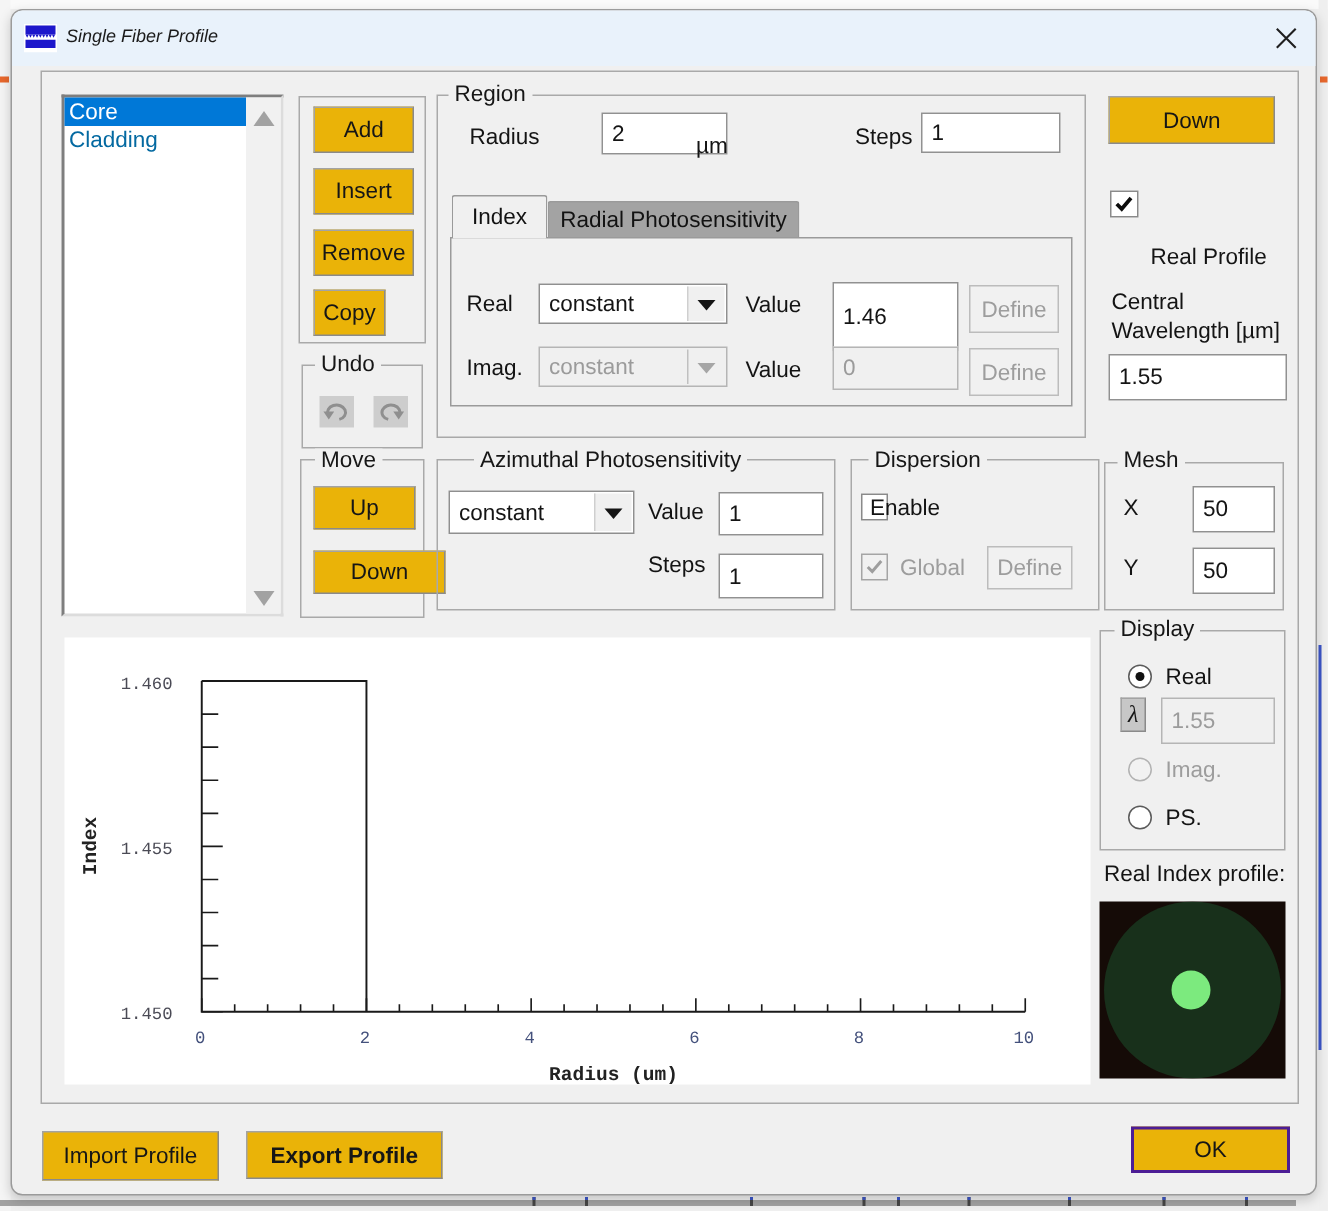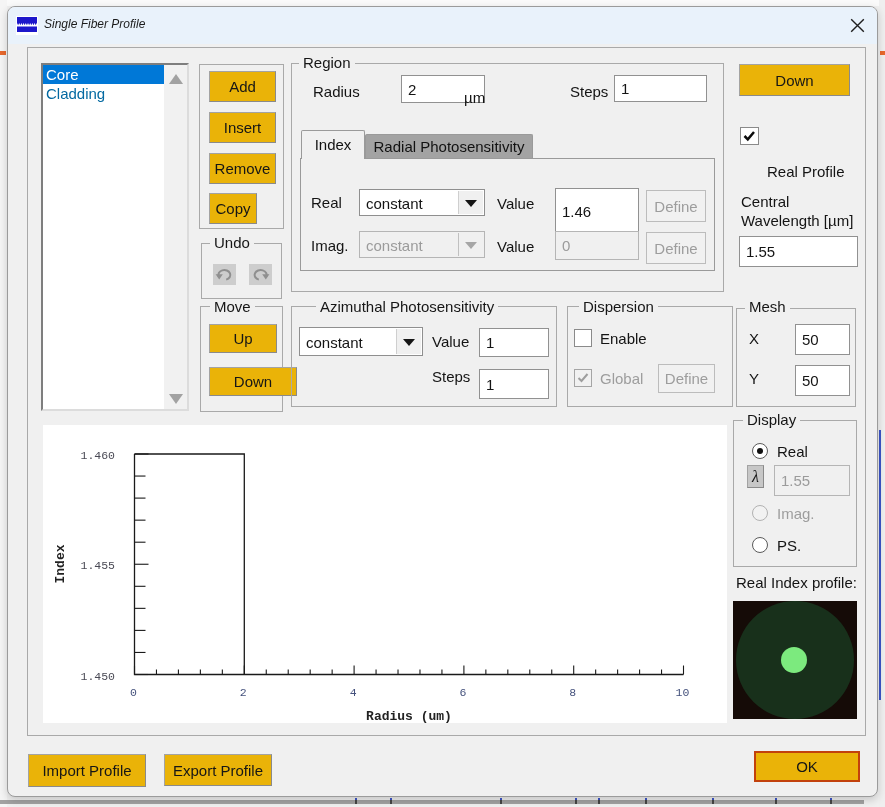--- a/index.html
+++ b/index.html
@@ -165,21 +165,21 @@
     <span class="dd"></span>
   </div>
 <div class="lbl" style="left:432px;top:334px;">Value</div>
 <div class="tb" style="left:479px;top:328px;width:70px;height:29px;">1</div>
 <div class="lbl" style="left:432px;top:369px;">Steps</div>
 <div class="tb" style="left:479px;top:369px;width:70px;height:30px;">1</div>
 
 <div class="frame" style="left:567px;top:306px;width:166px;height:101px;"></div>
 <div class="grouplabel" style="left:579px;top:299px;">Dispersion</div>
 <div class="cb" style="left:574px;top:329px;"></div>
-<div class="lbl" style="left:600px;top:331px;">Enable</div>
+<div class="lbl" style="left:580px;top:331px;">Enable</div>
 <div class="cb dis" style="left:574px;top:369px;"></div>
 <svg class="abs" style="left:576px;top:371px;" width="14" height="14" viewBox="0 0 14 14">
   <path d="M2.5 7 L5.5 10 L11.5 3" stroke="#9e9e9e" stroke-width="2" fill="none"></path>
 </svg>
 <div class="lbl dis" style="left:600px;top:371px;">Global</div>
 <div class="btn dis" style="left:658px;top:364px;width:57px;height:29px;">Define</div>
 
 <div class="frame" style="left:736px;top:308px;width:120px;height:99px;"></div>
 <div class="grouplabel" style="left:745px;top:299px;">Mesh</div>
 <div class="lbl" style="left:749px;top:331px;">X</div>
@@ -255,14 +255,14 @@
 <text x="200.30" y="270.5" text-anchor="middle" font-family="Liberation Mono,monospace" font-size="11.5" fill="#44517c">2</text>
 <text x="310.10" y="270.5" text-anchor="middle" font-family="Liberation Mono,monospace" font-size="11.5" fill="#44517c">4</text>
 <text x="419.90" y="270.5" text-anchor="middle" font-family="Liberation Mono,monospace" font-size="11.5" fill="#44517c">6</text>
 <text x="529.70" y="270.5" text-anchor="middle" font-family="Liberation Mono,monospace" font-size="11.5" fill="#44517c">8</text>
 <text x="639.50" y="270.5" text-anchor="middle" font-family="Liberation Mono,monospace" font-size="11.5" fill="#44517c">10</text>
 <text x="366.00" y="295" text-anchor="middle" font-family="Liberation Mono,monospace" font-size="13" font-weight="bold" fill="#222">Radius (um)</text>
 <text x="21" y="139" text-anchor="middle" font-family="Liberation Mono,monospace" font-size="13" font-weight="bold" fill="#222" transform="rotate(-90 21 139)">Index</text>
 </svg>
 
 <div class="btn" style="left:28px;top:754px;width:118px;height:33px;">Import Profile</div>
-<div class="btn" style="left:164px;top:754px;width:108px;height:32px;">Export Profile</div>
-<div class="btn" style="left:754px;top:751px;width:106px;height:31px;border:2px solid #c2410c;">OK</div>
+<div class="btn" style="left:164px;top:754px;width:131px;height:32px;font-weight:bold;">Export Profile</div>
+<div class="btn" style="left:754px;top:751px;width:106px;height:31px;border:2px solid #4c1d95;">OK</div>
 
 </body></html>

